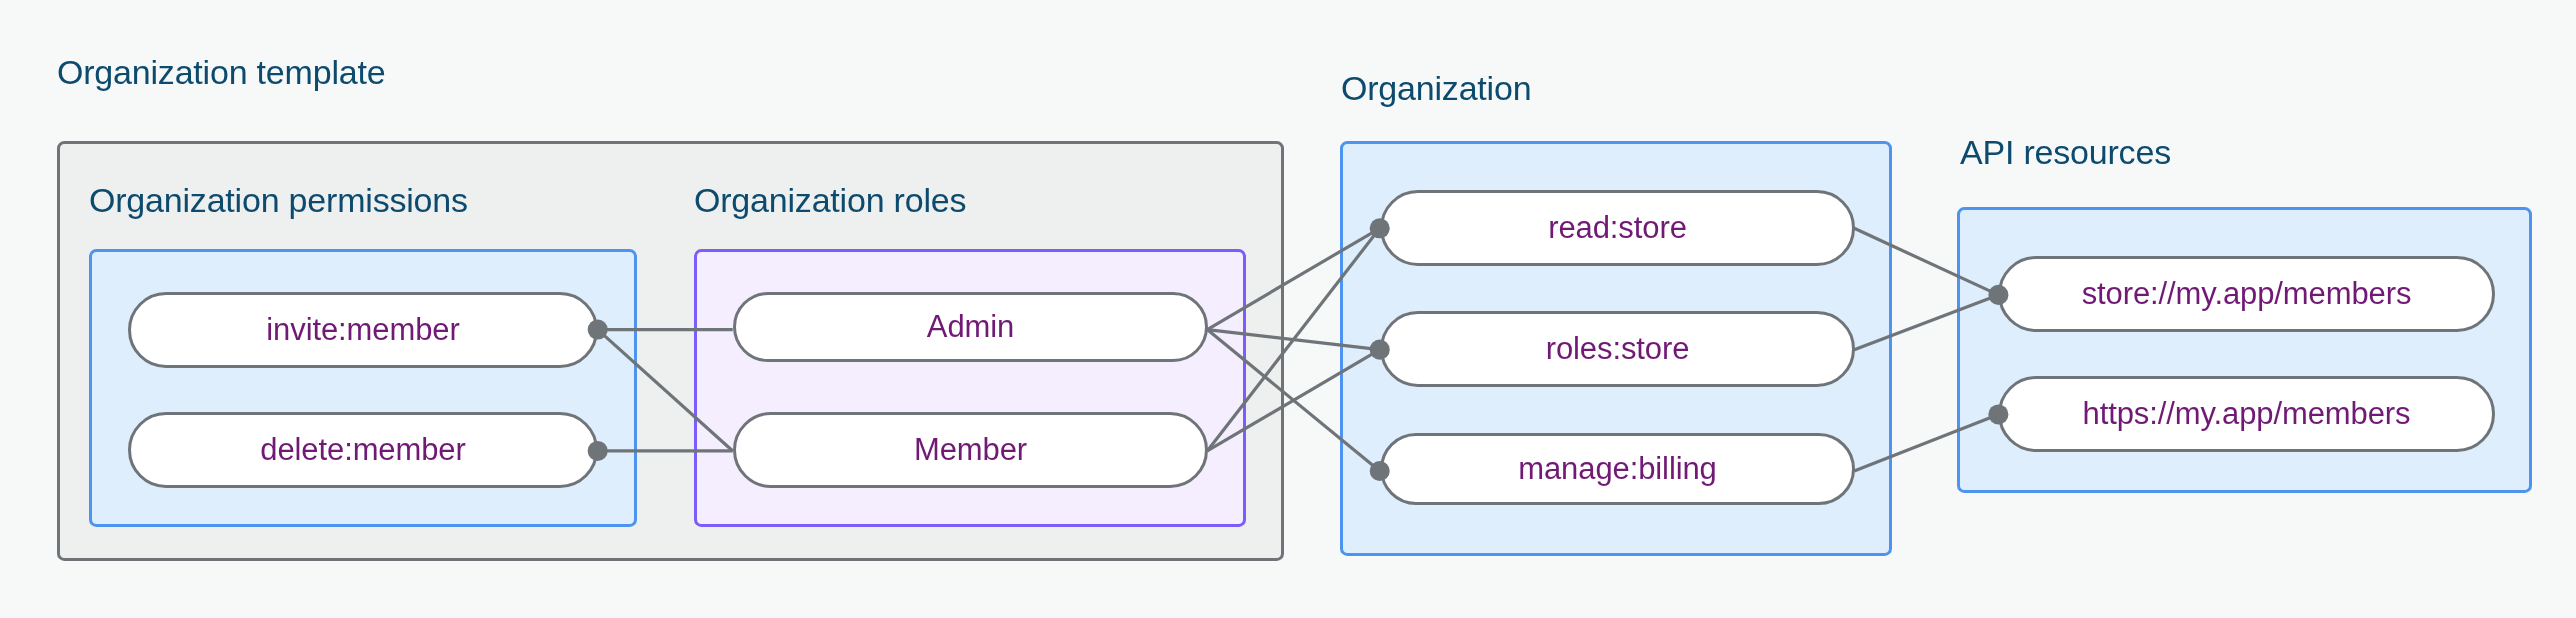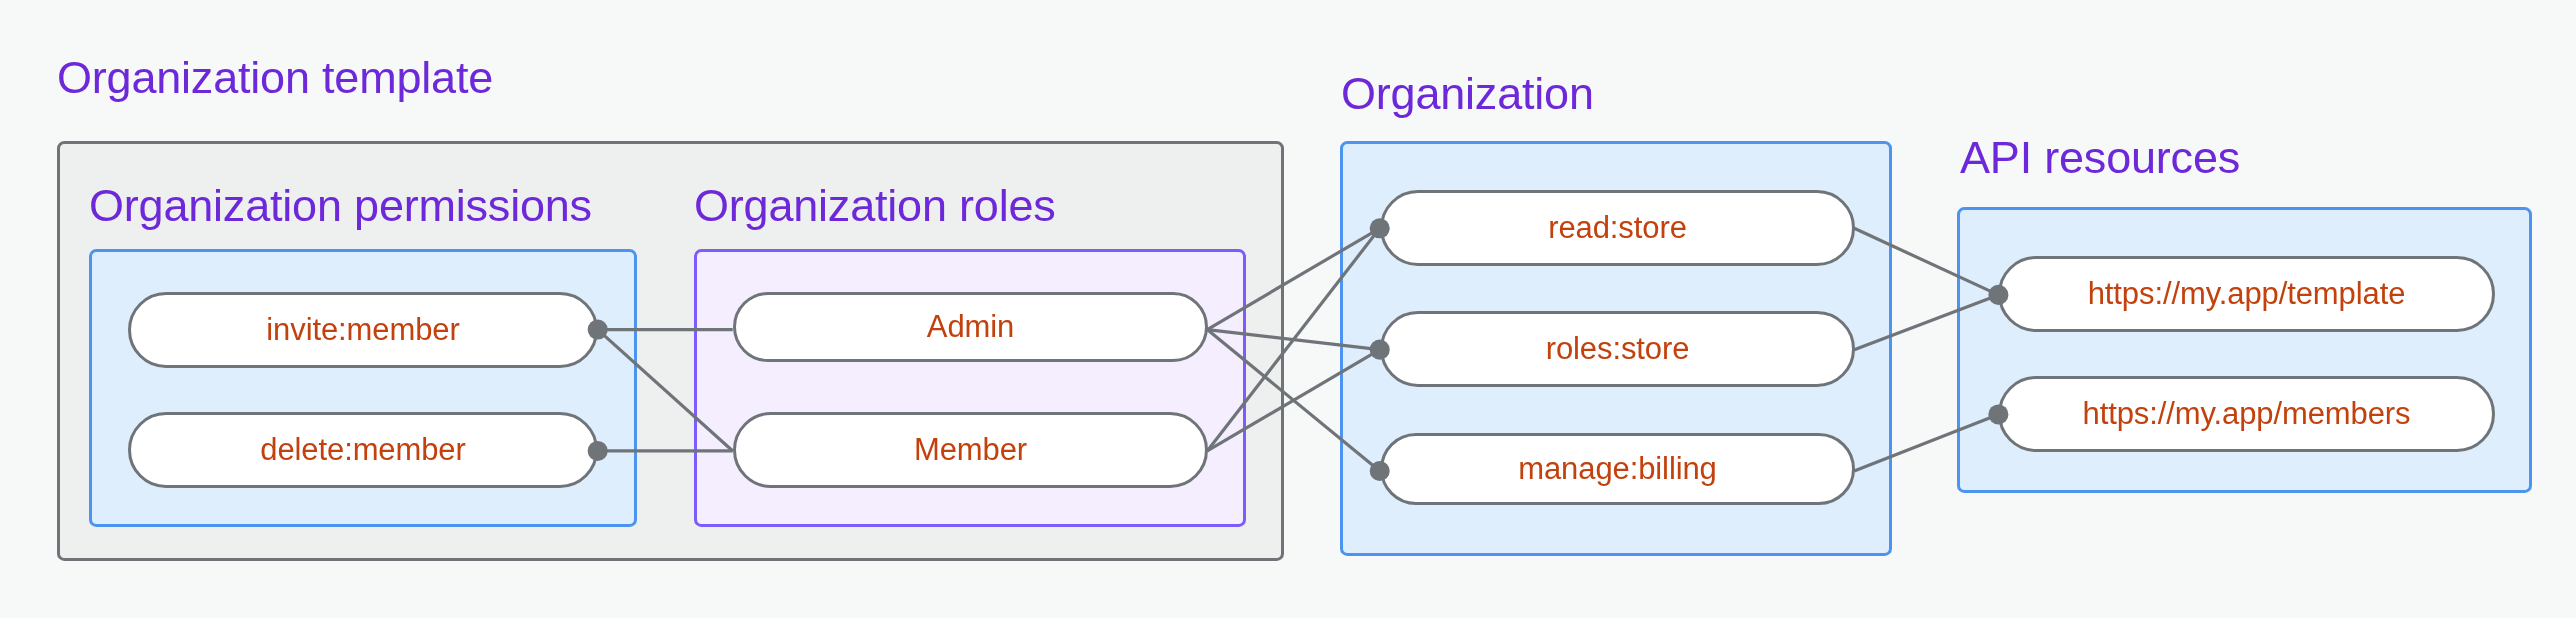--- a/index.html
+++ b/index.html
@@ -22,22 +22,22 @@
     height: 619px;
   }
 
   
   .group {
     position: absolute;
     box-sizing: border-box;
   }
   .group-title {
     position: absolute;
-    font-size: 45px;
-    color: #6d28d9;
+    font-size: 34px;
+    color: #0c4a6e;
     letter-spacing: -0.2px;
     white-space: nowrap;
     line-height: 1;
   }
   .group-box {
     position: absolute;
     box-sizing: border-box;
     border-radius: 7.3px;
   }
   .box-gray {
@@ -57,21 +57,21 @@
   .pill {
     position: absolute;
     box-sizing: border-box;
     background: #FFFFFF;
     border: 3.2px solid #6F7479;
     border-radius: 912px;
     display: flex;
     align-items: center;
     justify-content: center;
     font-size: 31px;
-    color: #c2410c;
+    color: #701a75;
     letter-spacing: -0.1px;
     white-space: nowrap;
   }
 
   
   #edges {
     position: absolute;
     left: 0; top: 0;
     width: 2576px;
     height: 619px;
@@ -108,21 +108,21 @@
 
     <div class="pill" style="left:1380px; top:190px; width:475px; height:76px;">read:store</div>
     <div class="pill" style="left:1380px; top:311px; width:475px; height:76px;">roles:store</div>
     <div class="pill" style="left:1380px; top:433px; width:475px; height:72px;">manage:billing</div>
   </div>
 
   <div class="group">
     <div class="group-title" style="left:1960px; top:135px;">API resources</div>
     <div class="group-box box-blue" style="left:1957px; top:207px; width:575px; height:286px;"></div>
 
-    <div class="pill" style="left:1998px; top:256px; width:497px; height:76px;">https://my.app/template</div>
+    <div class="pill" style="left:1998px; top:256px; width:497px; height:76px;">store://my.app/members</div>
     <div class="pill" style="left:1998px; top:376px; width:497px; height:76px;">https://my.app/members</div>
   </div>
 
   <svg id="edges" viewBox="0 0 2823 678">
 
     <line x1="655" y1="361" x2="803" y2="361"></line>
     <line x1="655" y1="361" x2="803" y2="494"></line>
     <line x1="655" y1="494" x2="803" y2="494"></line>
 
     <line x1="1323" y1="361" x2="1512" y2="250"></line>

